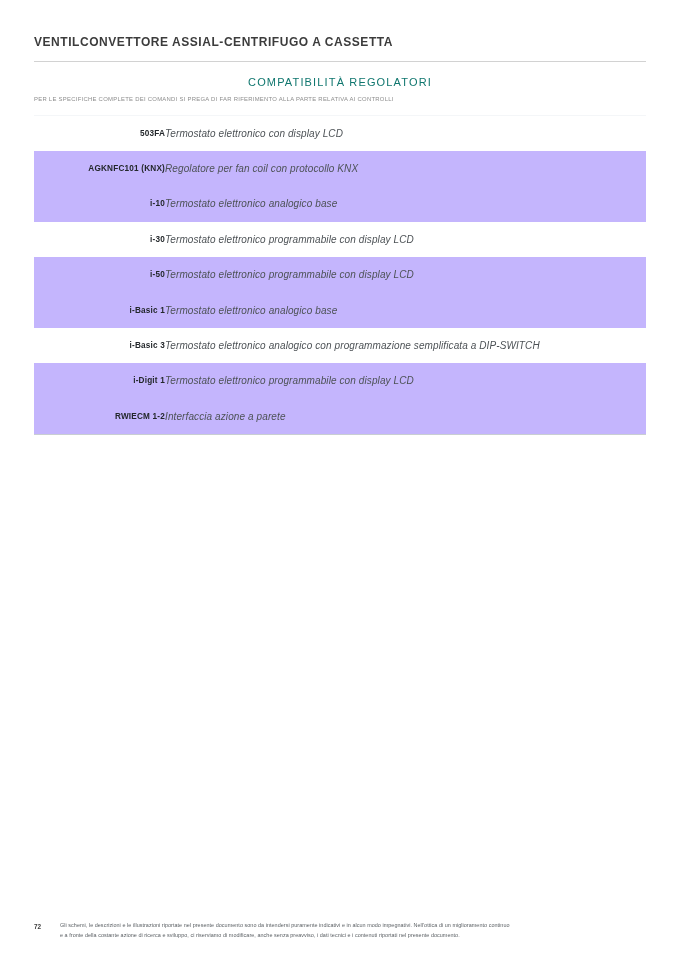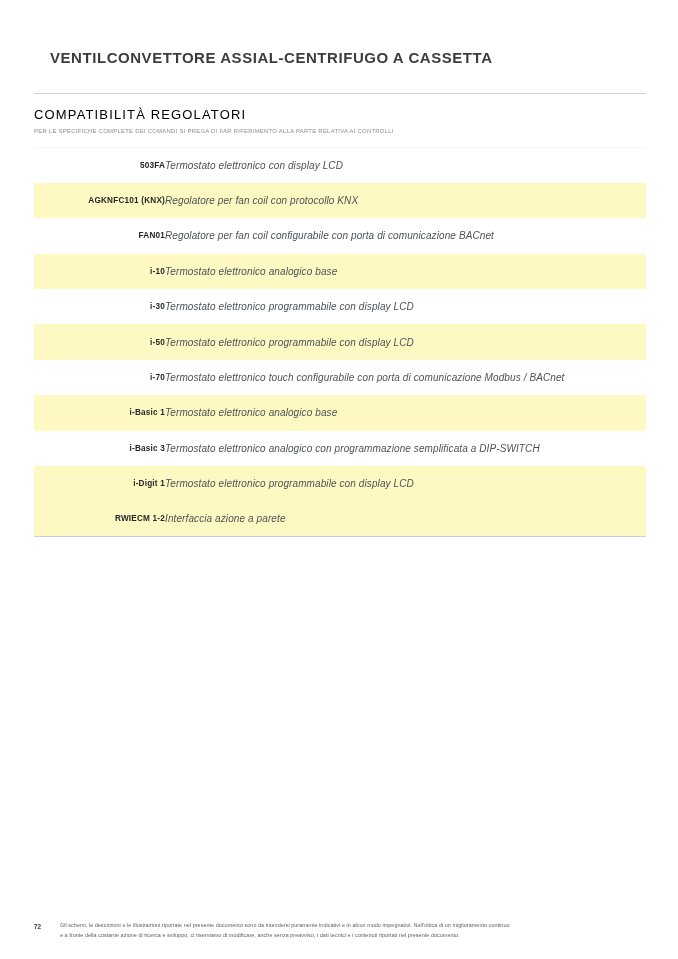--- a/index.html
+++ b/index.html
@@ -25,45 +25,46 @@
 
   .content {
     position: absolute;
     left: 34px;
     top: 34px;
     width: 612px;
   }
 
   
   .doc-title {
-    font-size: 15px;
+    font-size: 12px;
     font-weight: bold;
     letter-spacing: 0.55px;
     color: #3c3c3c;
     text-transform: uppercase;
     line-height: 16px;
-    margin: 16px;
+    margin: 0;
     padding: 0 0 11px 0;
     white-space: nowrap;
   }
   .rule-under-title {
     height: 1px;
     background: #d2d2d2;
     width: 612px;
   }
 
   .section-heading {
-    font-size: 13px;
+    font-size: 11px;
     font-weight: normal;
     letter-spacing: 1.15px;
-    color: #000000;
+    color: #0f766e;
     line-height: 19px;
     margin: 0;
     padding: 11px 0 0 0;
     white-space: nowrap;
+    text-align: center;
   }
   .section-sub {
     font-size: 5.9px;
     letter-spacing: 0.28px;
     color: #8d8d8d;
     line-height: 9px;
     margin: 0;
     padding: 3px 0 0 0;
     text-transform: uppercase;
     white-space: nowrap;
@@ -78,21 +79,21 @@
   }
   .compat-table tr {
     height: 35.4px;
   }
   .compat-table td {
     vertical-align: middle;
     padding: 0;
     border: 0;
   }
   .compat-table tr.shaded td {
-    background: #fef9c3;
+    background: #c4b5fd;
   }
   .compat-table tr.first-row td {
     border-top: 1px solid #f4f6f8;
   }
   .compat-table tr.last-row td {
     border-bottom: 1px solid #c9ced2;
   }
   td.code-cell {
     width: 122px;
     padding-left: 9px;
@@ -160,39 +161,31 @@
     <table class="compat-table">
       <tbody>
           <tr class="first-row">
             <td class="code-cell">503FA</td>
             <td class="desc-cell">Termostato elettronico con display LCD</td>
           </tr>
           <tr class="shaded">
             <td class="code-cell">AGKNFC101 (KNX)</td>
             <td class="desc-cell">Regolatore per fan coil con protocollo KNX</td>
           </tr>
-          <tr>
-            <td class="code-cell">FAN01</td>
-            <td class="desc-cell">Regolatore per fan coil configurabile con porta di comunicazione BACnet</td>
-          </tr>
           <tr class="shaded">
             <td class="code-cell">i-10</td>
             <td class="desc-cell">Termostato elettronico analogico base</td>
           </tr>
           <tr>
             <td class="code-cell">i-30</td>
             <td class="desc-cell">Termostato elettronico programmabile con display LCD</td>
           </tr>
           <tr class="shaded">
             <td class="code-cell">i-50</td>
             <td class="desc-cell">Termostato elettronico programmabile con display LCD</td>
-          </tr>
-          <tr>
-            <td class="code-cell">i-70</td>
-            <td class="desc-cell">Termostato elettronico touch configurabile con porta di comunicazione Modbus / BACnet</td>
           </tr>
           <tr class="shaded">
             <td class="code-cell">i-Basic 1</td>
             <td class="desc-cell">Termostato elettronico analogico base</td>
           </tr>
           <tr>
             <td class="code-cell">i-Basic 3</td>
             <td class="desc-cell">Termostato elettronico analogico con programmazione semplificata a DIP-SWITCH</td>
           </tr>
           <tr class="shaded">

